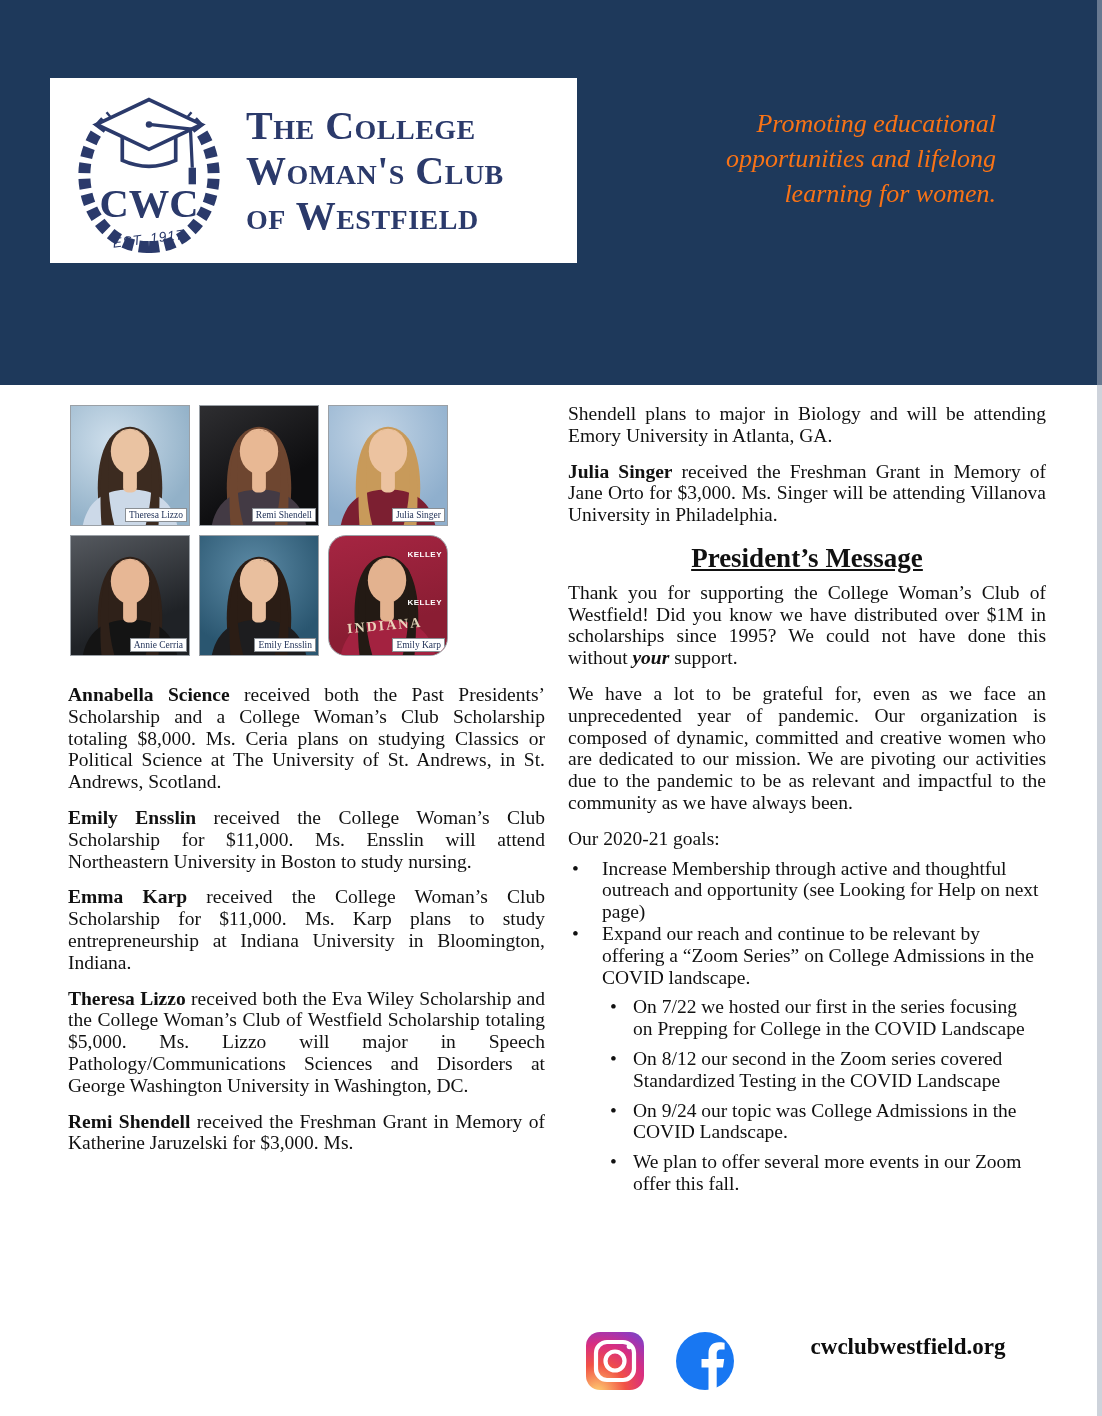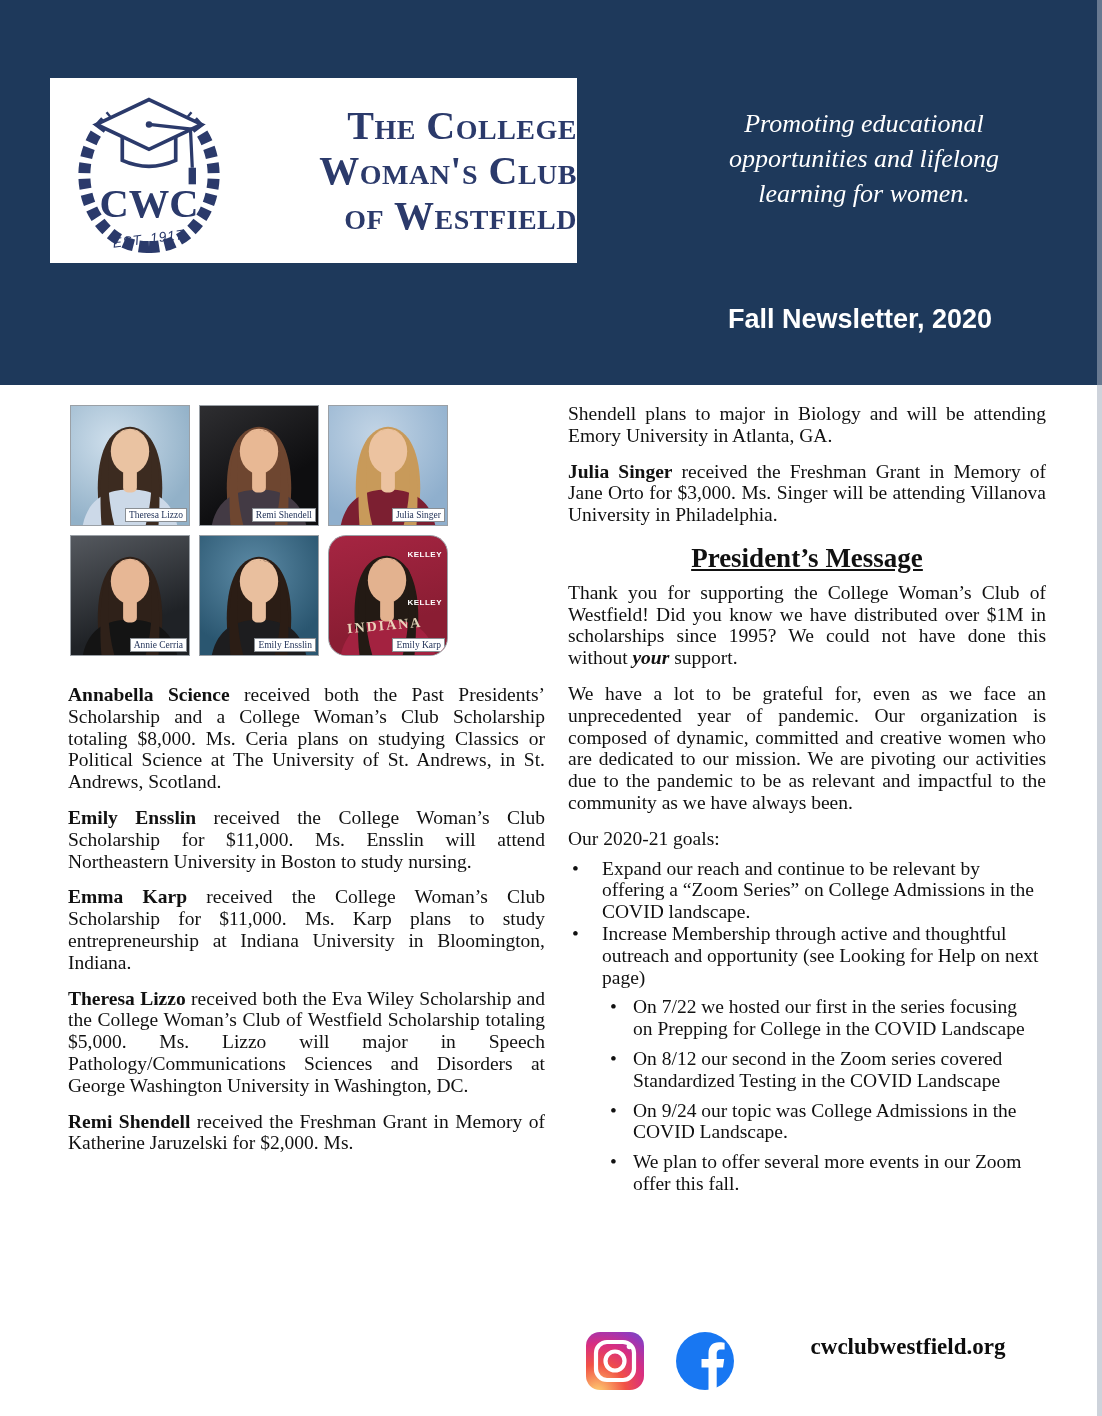--- a/index.html
+++ b/index.html
@@ -9,23 +9,23 @@
     font-family:"Liberation Serif", serif; color:#111; overflow:hidden;
     margin:0 auto;
   }
   
   .masthead{position:absolute;left:0;top:0;width:1102px;height:385px;background:#1e395b;}
   .edge-strip{position:absolute;right:0;top:0;width:5px;height:1416px;background:rgba(165,175,190,.55);}
   .logo-box{position:absolute;left:50px;top:78px;width:527px;height:185px;background:#fff;display:flex;align-items:center;}
   .emblem{width:186px;height:175px;margin-left:6px;flex:none;}
   .logo-title{flex:1;color:#2b3a6b;font-variant:small-caps;font-weight:600;
     font-size:40px;line-height:45px;letter-spacing:.5px;padding-left:4px;}
-  .logo-title div{white-space:nowrap;text-align:right;}
-  .tagline{position:absolute;left:689px;top:106px;width:350px;text-align:center;
-    color:#ffffff;font-style:italic;font-size:26px;line-height:35px;}
+  .logo-title div{white-space:nowrap;}
+  .tagline{position:absolute;left:646px;top:106px;width:350px;text-align:right;
+    color:#f97316;font-style:italic;font-size:26px;line-height:35px;}
   .issue{position:absolute;left:700px;top:304px;width:320px;text-align:center;color:#fff;
     font-family:"Liberation Sans", sans-serif;font-weight:bold;font-size:27px;}
   
   .col{position:absolute;top:405px;font-size:19.5px;line-height:21.8px;text-align:justify;}
   .col-left{left:68px;width:477px;}
   .col-right{left:568px;top:403px;width:478px;}
   .col p{margin:0 0 14px 0;}
   .col p.tight{margin-bottom:12px;}
   .lead{font-weight:bold;}
   h2.pm{font-size:27px;font-weight:bold;margin:22px 0 12px 0;text-align:center;text-decoration:underline;}
@@ -82,21 +82,20 @@
 
         <text x="95" y="174" text-anchor="middle" font-family="Liberation Sans, sans-serif" font-style="italic" font-size="15" letter-spacing="1" fill="#2b3a6b" transform="rotate(-7 95 174)">EST. 1917</text>
       </svg>
       <div class="logo-title">
         <div>The College</div>
         <div>Woman's Club</div>
         <div>of Westfield</div>
       </div>
     </div>
     <div class="tagline">Promoting educational opportunities and lifelong learning for women.</div>
-    <div class="issue">Fall Newsletter, 2020</div>
   </header>
   <div class="edge-strip"></div>
 
   <section class="col col-left">
 
     <div class="photo-grid">
 
       <figure class="photo bg1">
         <svg viewBox="0 0 120 121">
           <path d="M31,121 C22,76 28,23 60,21 C92,23 98,76 89,121 Z" fill="#3c2b20"></path>
@@ -178,39 +177,39 @@
         <figcaption class="plabel">Emily Karp</figcaption>
       </figure>
 
     </div>
 
 
     <p><strong class="lead">Annabella Science</strong><span> received both the Past Presidents’ Scholarship and a College Woman’s Club Scholarship totaling $8,000. Ms. Ceria plans on studying Classics or Political Science at The University of St. Andrews, in St. Andrews, Scotland.</span></p>
     <p><strong class="lead">Emily Ensslin</strong><span> received the College Woman’s Club Scholarship for $11,000. Ms. Ensslin will attend Northeastern University in Boston to study nursing.</span></p>
     <p><strong class="lead">Emma Karp</strong><span> received the College Woman’s Club Scholarship for $11,000. Ms. Karp plans to study entrepreneurship at Indiana University in Bloomington, Indiana.</span></p>
     <p><strong class="lead">Theresa Lizzo</strong><span> received both the Eva Wiley Scholarship and the College Woman’s Club of Westfield Scholarship totaling $5,000.  Ms. Lizzo will major in Speech Pathology/Communications Sciences and Disorders at George Washington University in Washington, DC.</span></p>
-    <p><strong class="lead">Remi Shendell</strong><span> received the Freshman Grant in Memory of Katherine Jaruzelski for $2,000.  Ms.</span></p>
+    <p><strong class="lead">Remi Shendell</strong><span> received the Freshman Grant in Memory of Katherine Jaruzelski for $3,000.  Ms.</span></p>
   </section>
 
   <section class="col col-right">
     <p>Shendell plans to major in Biology and will be attending Emory University in Atlanta, GA.</p>
 
     <p><strong class="lead">Julia Singer</strong><span> received the Freshman Grant in Memory of Jane Orto for $3,000. Ms. Singer will be attending Villanova University in Philadelphia.</span></p>
 
     <h2 class="pm">President’s Message</h2>
 
     <p><span>Thank you for supporting the College Woman’s Club of Westfield! Did you know we have distributed over $1M in scholarships since 1995? We could not have done this without </span><span class="emph">your</span><span> support.</span></p>
 
     <p>We have a lot to be grateful for, even as we face an unprecedented year of pandemic.  Our organization is composed of dynamic, committed and creative women who are dedicated to our mission.  We are pivoting our activities due to the pandemic to be as relevant and impactful to the community as we have always been.</p>
 
     <p class="goals-label">Our 2020-21 goals:</p>
 
     <ul class="goals">
+      <li>Increase Membership through active and thoughtful outreach and opportunity (see Looking for Help on next page)</li>
       <li>Expand our reach and continue to be relevant by offering a “Zoom Series” on College Admissions in the COVID landscape.</li>
-      <li>Increase Membership through active and thoughtful outreach and opportunity (see Looking for Help on next page)</li>
     </ul>
     <ul class="events">
       <li>On 7/22 we hosted our first in the series focusing on Prepping for College in the COVID Landscape</li>
       <li>On 8/12 our second in the Zoom series covered Standardized Testing in the COVID Landscape</li>
       <li>On 9/24 our topic was College Admissions in the COVID Landscape.</li>
       <li>We plan to offer several more events in our Zoom offer this fall.</li>
     </ul>
   </section>
 
   <svg class="footer-icon ig" viewBox="0 0 60 60">

